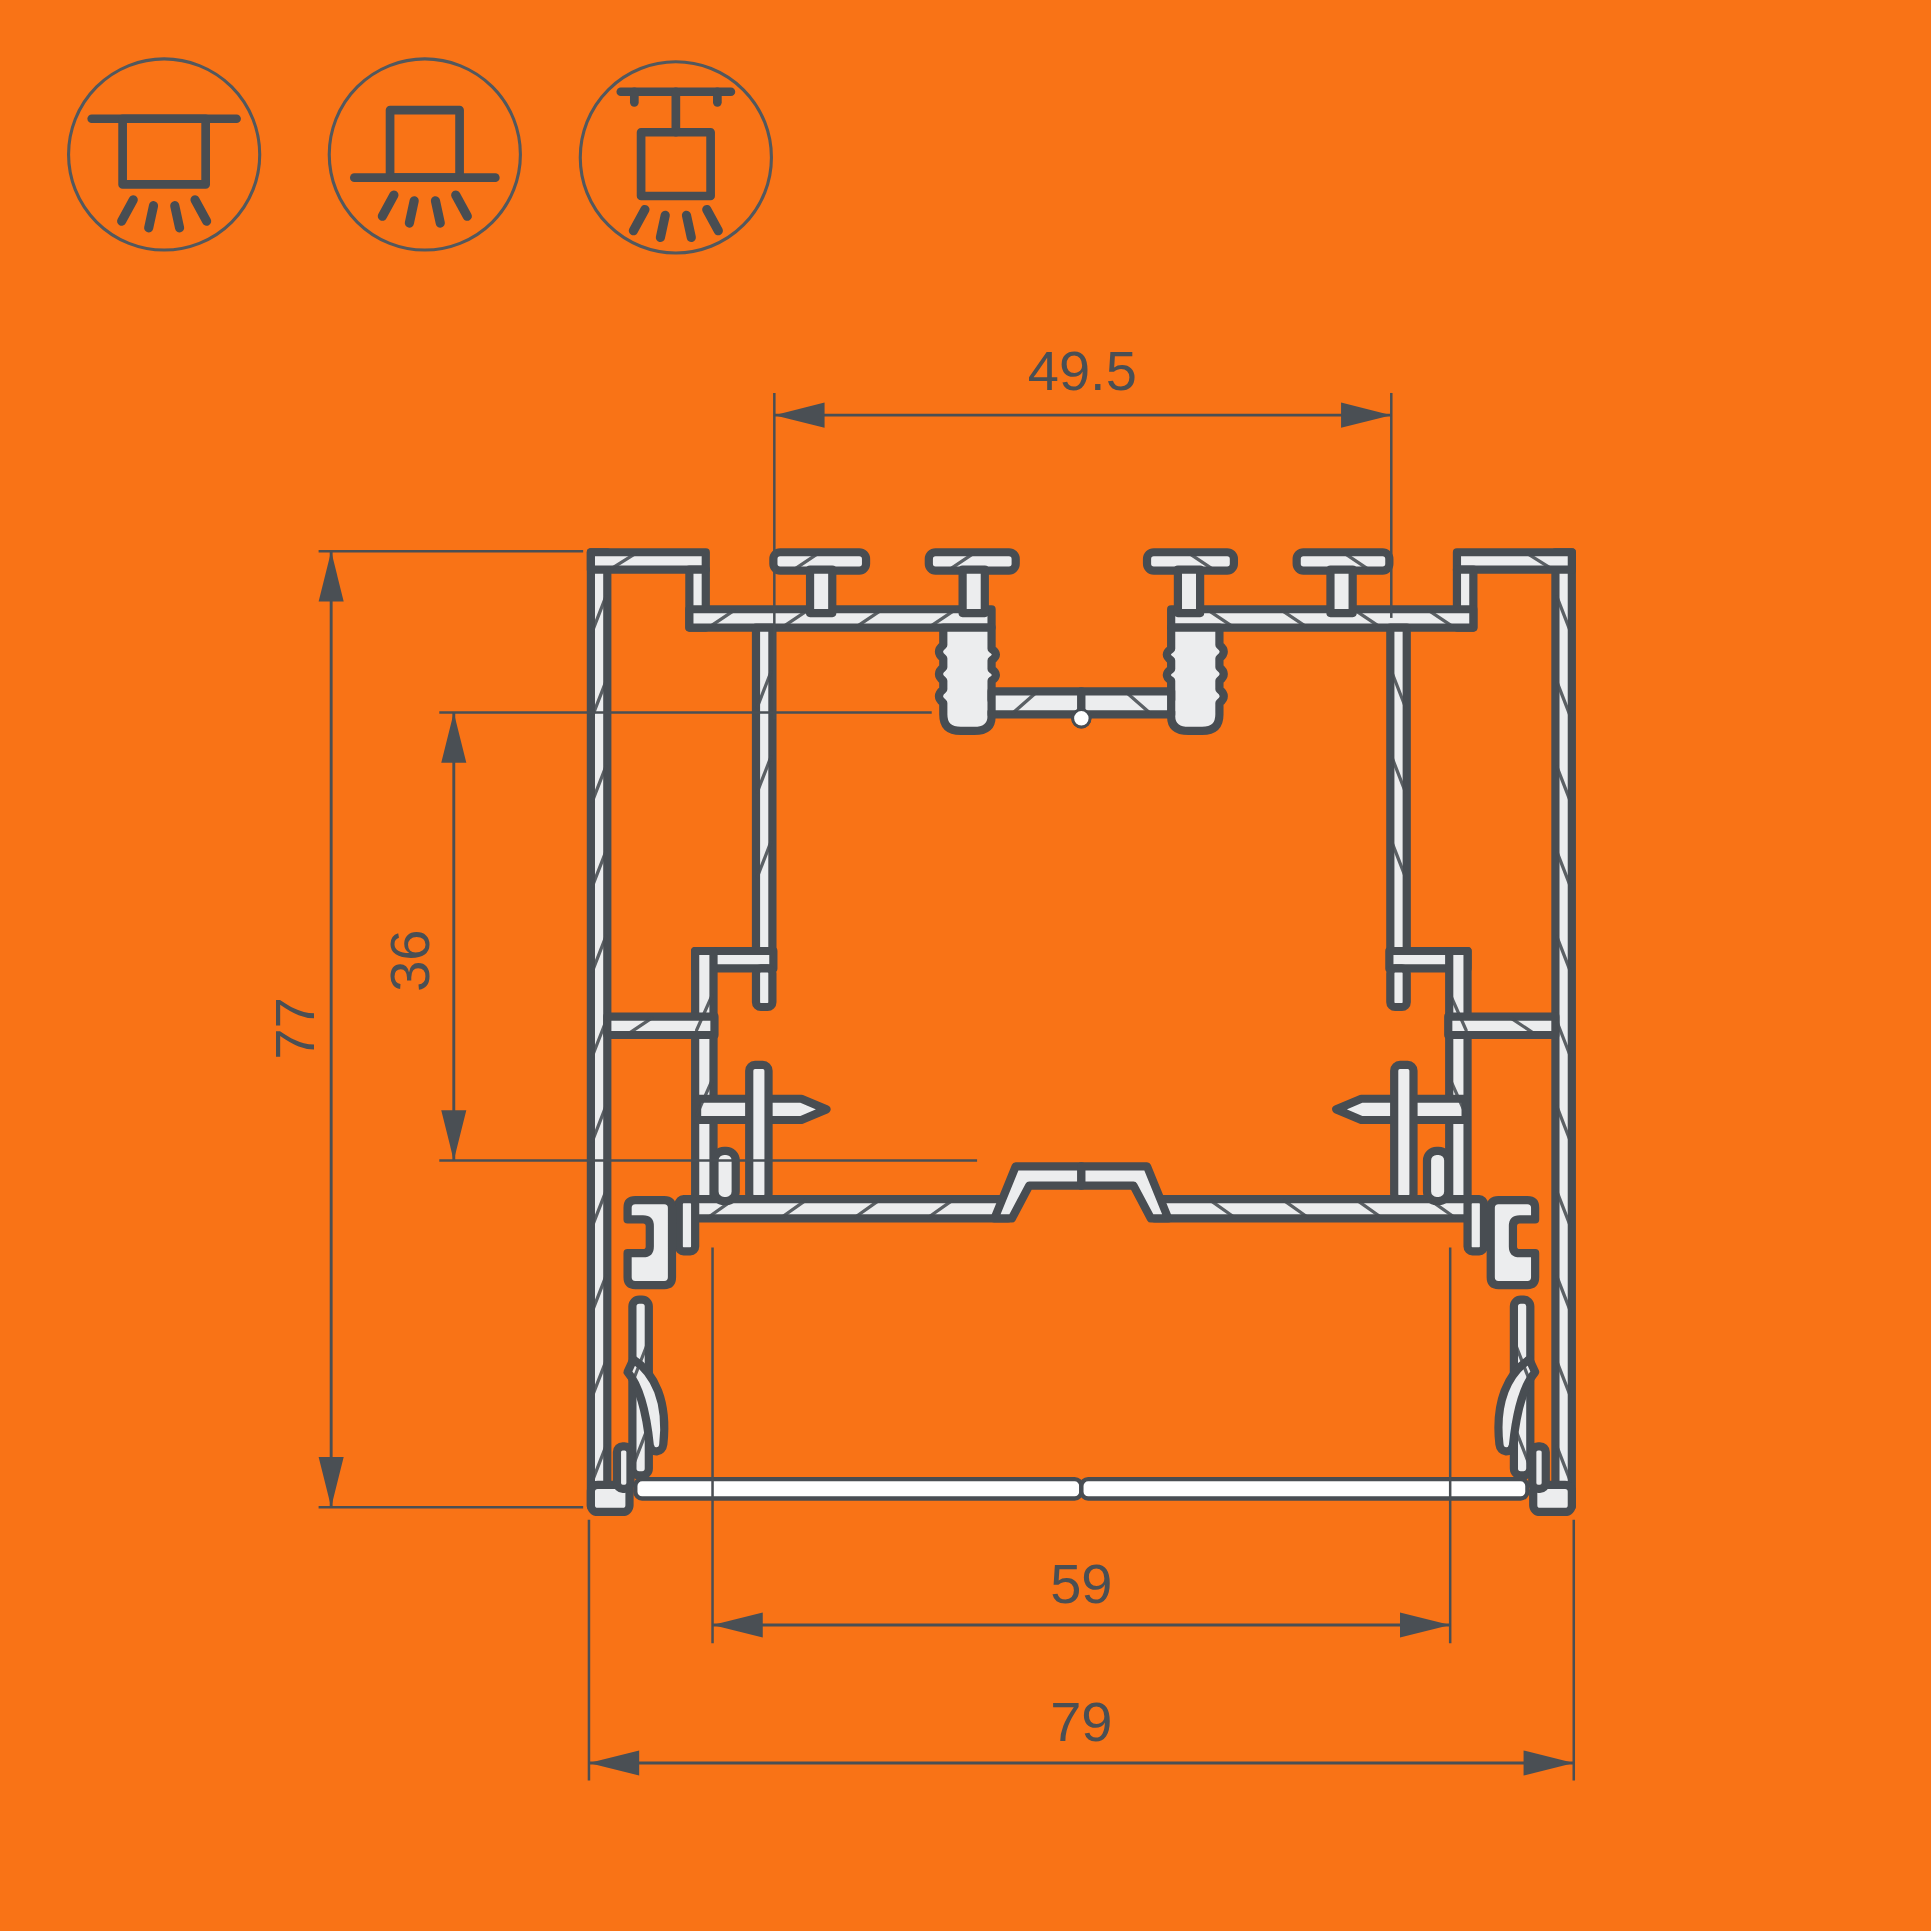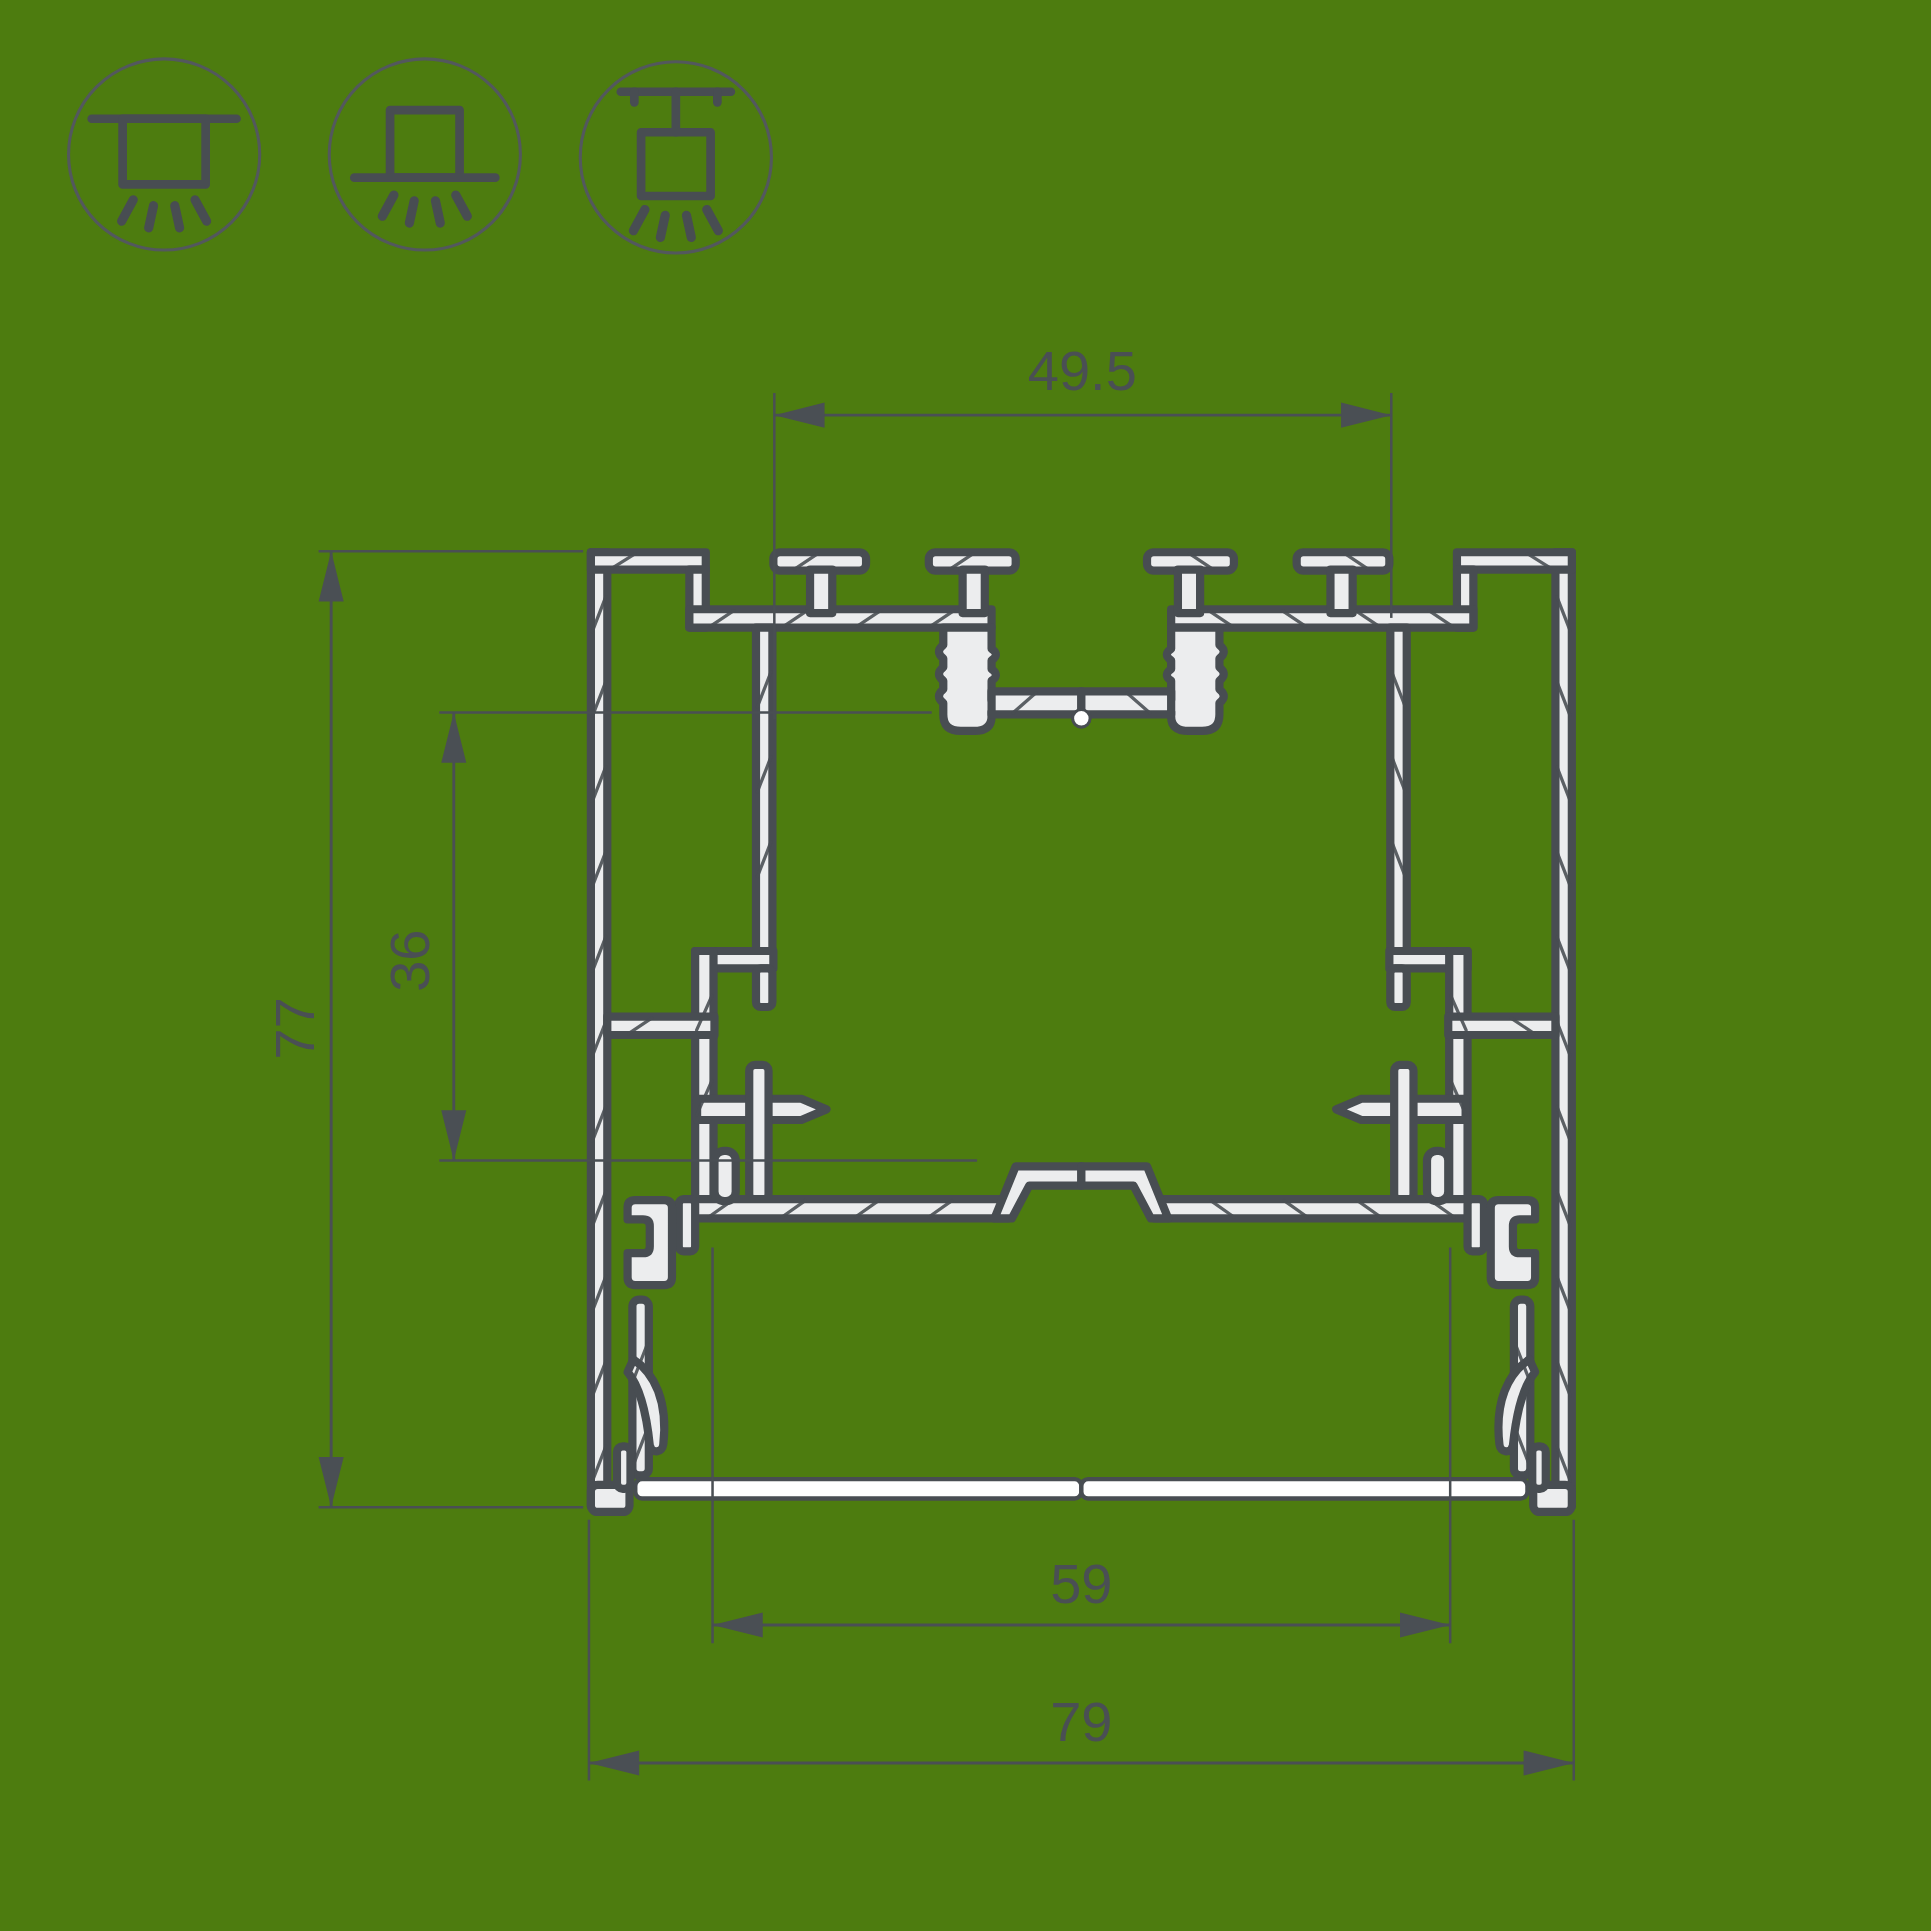--- a/index.html
+++ b/index.html
@@ -1,16 +1,16 @@
 <!DOCTYPE html>
 <html><head>
 <meta charset="utf-8">
 <style>
   html,body{margin:0;padding:0;width:1931px;height:1931px;background:#ffffff;overflow:hidden;}
-  #stage{position:relative;width:1931px;height:1931px;background:#4d7c0f;}
+  #stage{position:relative;width:1931px;height:1931px;background:#f97316;}
   svg{position:absolute;left:0;top:0;}
   
   .pf{fill:#ECEDEE;stroke:#484D52;stroke-width:8.5;stroke-linejoin:round;}
   .pfw{fill:#ffffff;stroke:#484D52;stroke-width:3;}
   .glass{fill:#ffffff;stroke:#484D52;stroke-width:4.5;}
   
   #hatchlines line{stroke:#484D52;stroke-width:3.4;opacity:.88;stroke-linecap:round;}
   
   .dimline{stroke:#4A4F54;stroke-width:3;fill:none;}
   .extline{stroke:#4A4F54;stroke-width:2.6;fill:none;}

